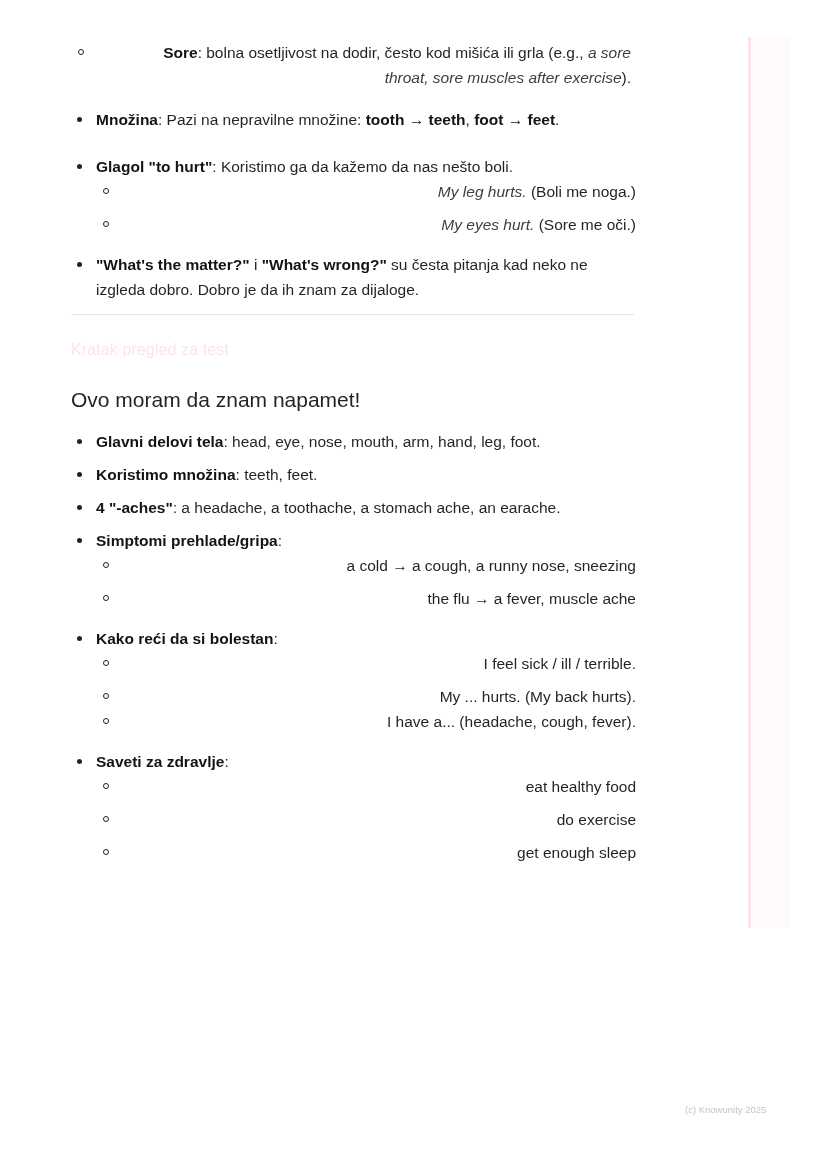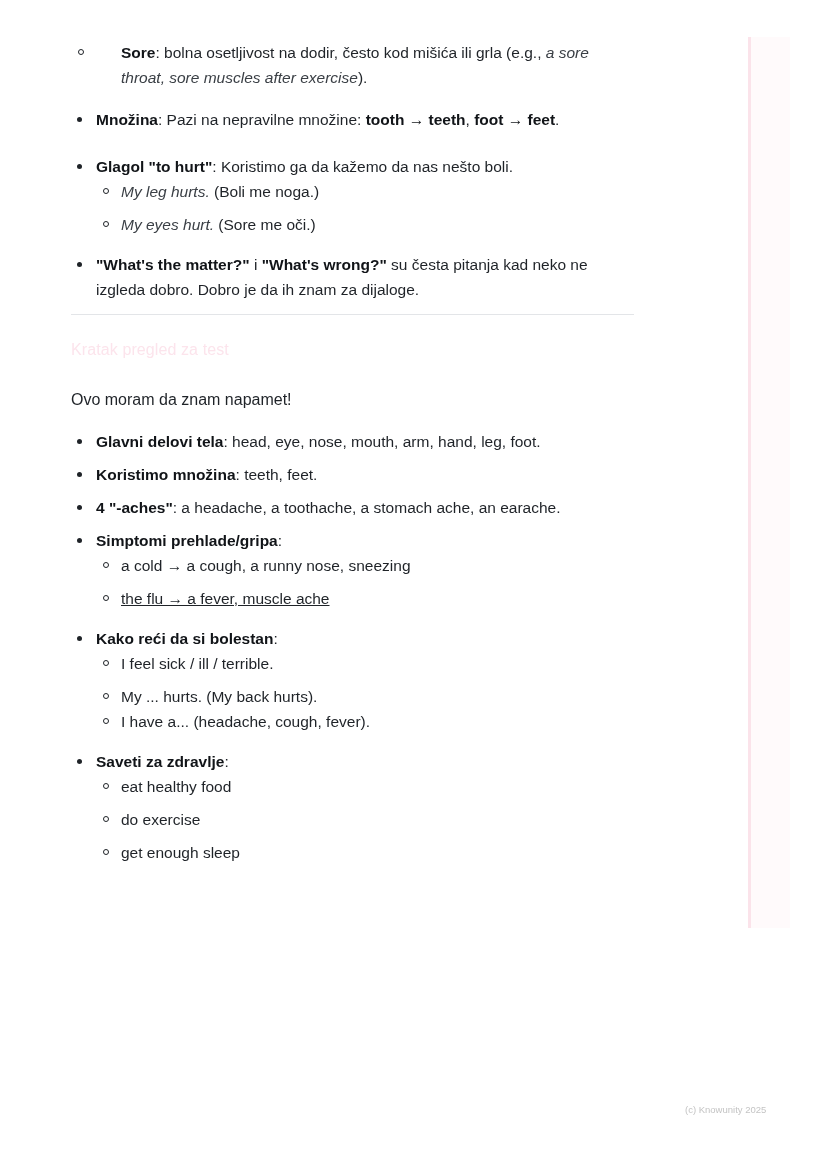--- a/index.html
+++ b/index.html
@@ -8,30 +8,30 @@
     font-family: "Liberation Sans", "DejaVu Sans", sans-serif; color: #1f2328;
   }
   .content { position: absolute; left: 71px; top: 0; width: 565px; font-size: 15.5px; line-height: 25px; }
   ul { margin: 0; padding: 0; list-style: none; }
   .l1 > li { position: relative; padding-left: 25px; margin: 0 0 8px 0; }
   .l1 > li::before {
     content: ""; position: absolute; left: 6px; top: 10px; width: 5px; height: 5px;
     border-radius: 50%; background: #1f2328;
   }
   .l2 { margin-top: 0; }
-  .l2 > li { position: relative; padding-left: 25px; margin: 0 0 8px 0; }
+  .l2 > li { position: relative; padding-left: 25px; margin: 0 0 8px 0; text-align: right; }
   .l2 > li::before {
     content: ""; position: absolute; left: 7px; top: 9px; width: 4px; height: 4px;
     border-radius: 50%; border: 1.3px solid #1f2328; background: transparent;
   }
   b { font-weight: 700; color: #111418; }
   i { font-style: italic; color: #3a3f45; }
   .hr { position: absolute; left: 71px; top: 314px; width: 563px; height: 1px; background: #e3e5e8; }
   .h2 { position: absolute; left: 71px; top: 341px; font-size: 16px; font-weight: 400; color: #fce4ec; letter-spacing: 0.1px; }
-  .intro { position: absolute; left: 71px; top: 387px; font-size: 16px; line-height: 25px; }
+  .intro { position: absolute; left: 71px; top: 387px; font-size: 21px; line-height: 25px; }
   .side-panel { position: absolute; left: 748px; top: 37px; width: 42px; height: 891px; background: #fffafb; }
   .side-bar { position: absolute; left: 748px; top: 37px; width: 3px; height: 891px; background: #fbe3ea; }
   .footer { position: absolute; left: 685px; top: 1104px; font-size: 9.5px; color: #c4c4c4; }
 </style>
 </head>
 <body>
 
 <div class="side-panel"></div>
 <div class="side-bar"></div>
 
@@ -63,21 +63,21 @@
 <div class="intro">Ovo moram da znam napamet!</div>
 
 <div class="content" style="top:429px;">
   <ul class="l1">
     <li><b>Glavni delovi tela</b><span>: head, eye, nose, mouth, arm, hand, leg, foot.</span></li>
     <li><b>Koristimo množina</b><span>: teeth, feet.</span></li>
     <li><b>4 "-aches"</b><span>: a headache, a toothache, a stomach ache, an earache.</span></li>
     <li style="margin-bottom:15px;"><b>Simptomi prehlade/gripa</b><span>:</span>
       <ul class="l2">
         <li>a cold → a cough, a runny nose, sneezing</li>
-        <li style="margin-bottom:0;text-decoration:underline;">the flu → a fever, muscle ache</li>
+        <li style="margin-bottom:0;">the flu → a fever, muscle ache</li>
       </ul>
     </li>
     <li style="margin-bottom:15px;"><b>Kako reći da si bolestan</b><span>:</span>
       <ul class="l2">
         <li>I feel sick / ill / terrible.</li>
         <li style="margin-bottom:0;">My ... hurts. (My back hurts).</li>
         <li>I have a... (headache, cough, fever).</li>
       </ul>
     </li>
     <li><b>Saveti za zdravlje</b><span>:</span>

